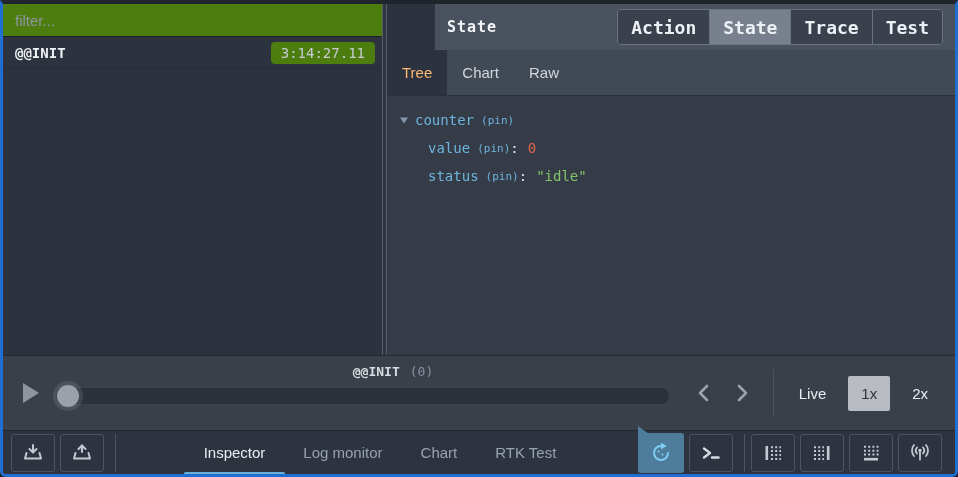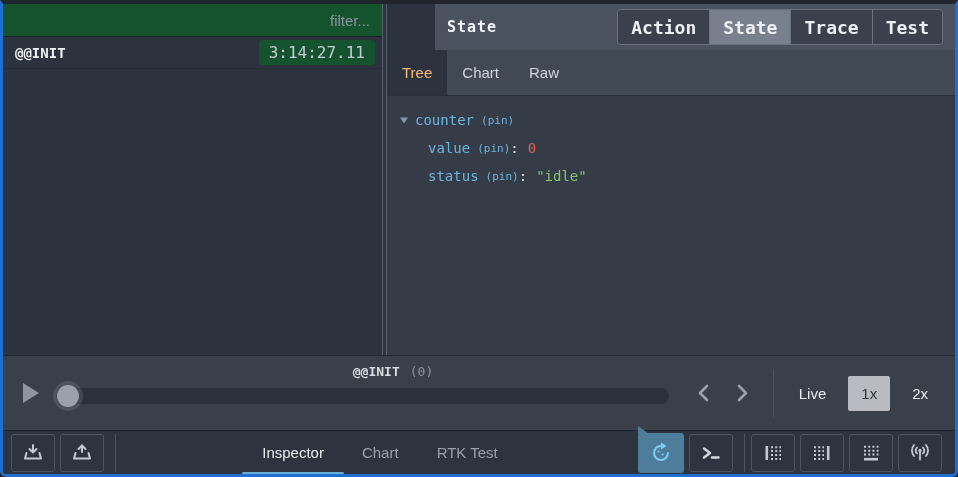--- a/index.html
+++ b/index.html
@@ -14,35 +14,34 @@
     display: flex; flex-direction: column;
     overflow: hidden;
   }
 
   .main { flex: 1; display: flex; min-height: 0; }
 
   
   .left-panel { width: 379px; flex: none; display: flex; flex-direction: column; background: #2d333e; }
   .filter {
     height: 33px; flex: none; width: 100%;
-    background: #14532d; border: none; border-bottom: 1px solid #1d222b;
+    background: #4d7c0f; border: none; border-bottom: 1px solid #1d222b;
     color: #ccd2d9; padding: 0 12px; outline: none;
     font: 15px "Liberation Sans", sans-serif;
-    text-align: right;
   }
   .filter::placeholder { color: #8d95a1; }
   .action-row {
     height: 32px; flex: none;
     display: flex; align-items: center; justify-content: space-between;
     padding: 0 7px 0 12px; border-bottom: 1px solid #272d37;
     font-family: "DejaVu Sans Mono", monospace; cursor: pointer;
   }
   .action-name { color: #eef1f4; font-size: 14px; font-weight: 600; }
   .action-time {
-    background: #14532d; color: #c7ccd3; font-size: 16px;
+    background: #4d7c0f; color: #c7ccd3; font-size: 14px;
     padding: 3px 10px; border-radius: 4px;
   }
 
   .panel-divider {
     width: 5px; flex: none; background: #2e3440;
     border-left: 1px solid #565e6c; border-right: 1px solid #565e6c;
     cursor: col-resize;
   }
 
   
@@ -243,20 +242,21 @@
       <svg width="24" height="24" viewBox="0 0 24 24" fill="none" stroke="#c3c9d1" stroke-width="2" stroke-linecap="round" stroke-linejoin="round">
         <line x1="12" y1="11" x2="12" y2="4.5"></line>
         <polyline points="8.5,8 12,4.5 15.5,8"></polyline>
         <path d="M5.5 12 L4 17.5 H20 L18.5 12"></path>
       </svg>
     </button>
     <div class="ft-divider"></div>
 
     <div class="ft-tabs">
       <span class="ft-tab selected">Inspector</span>
+      <span class="ft-tab">Log monitor</span>
       <span class="ft-tab">Chart</span>
       <span class="ft-tab">RTK Test</span>
     </div>
 
     <div class="ft-right">
       <button class="hl-btn">
         <span class="notch"></span>
         <svg width="24" height="24" viewBox="0 0 24 24" fill="none" stroke="#7ecdf4" stroke-width="2" stroke-linecap="round">
           <path d="M19 12 A7 7 0 1 1 12 5"></path>
           <polygon points="12,1.5 17.5,5 12,8.5" fill="#7ecdf4" stroke="none"></polygon>

